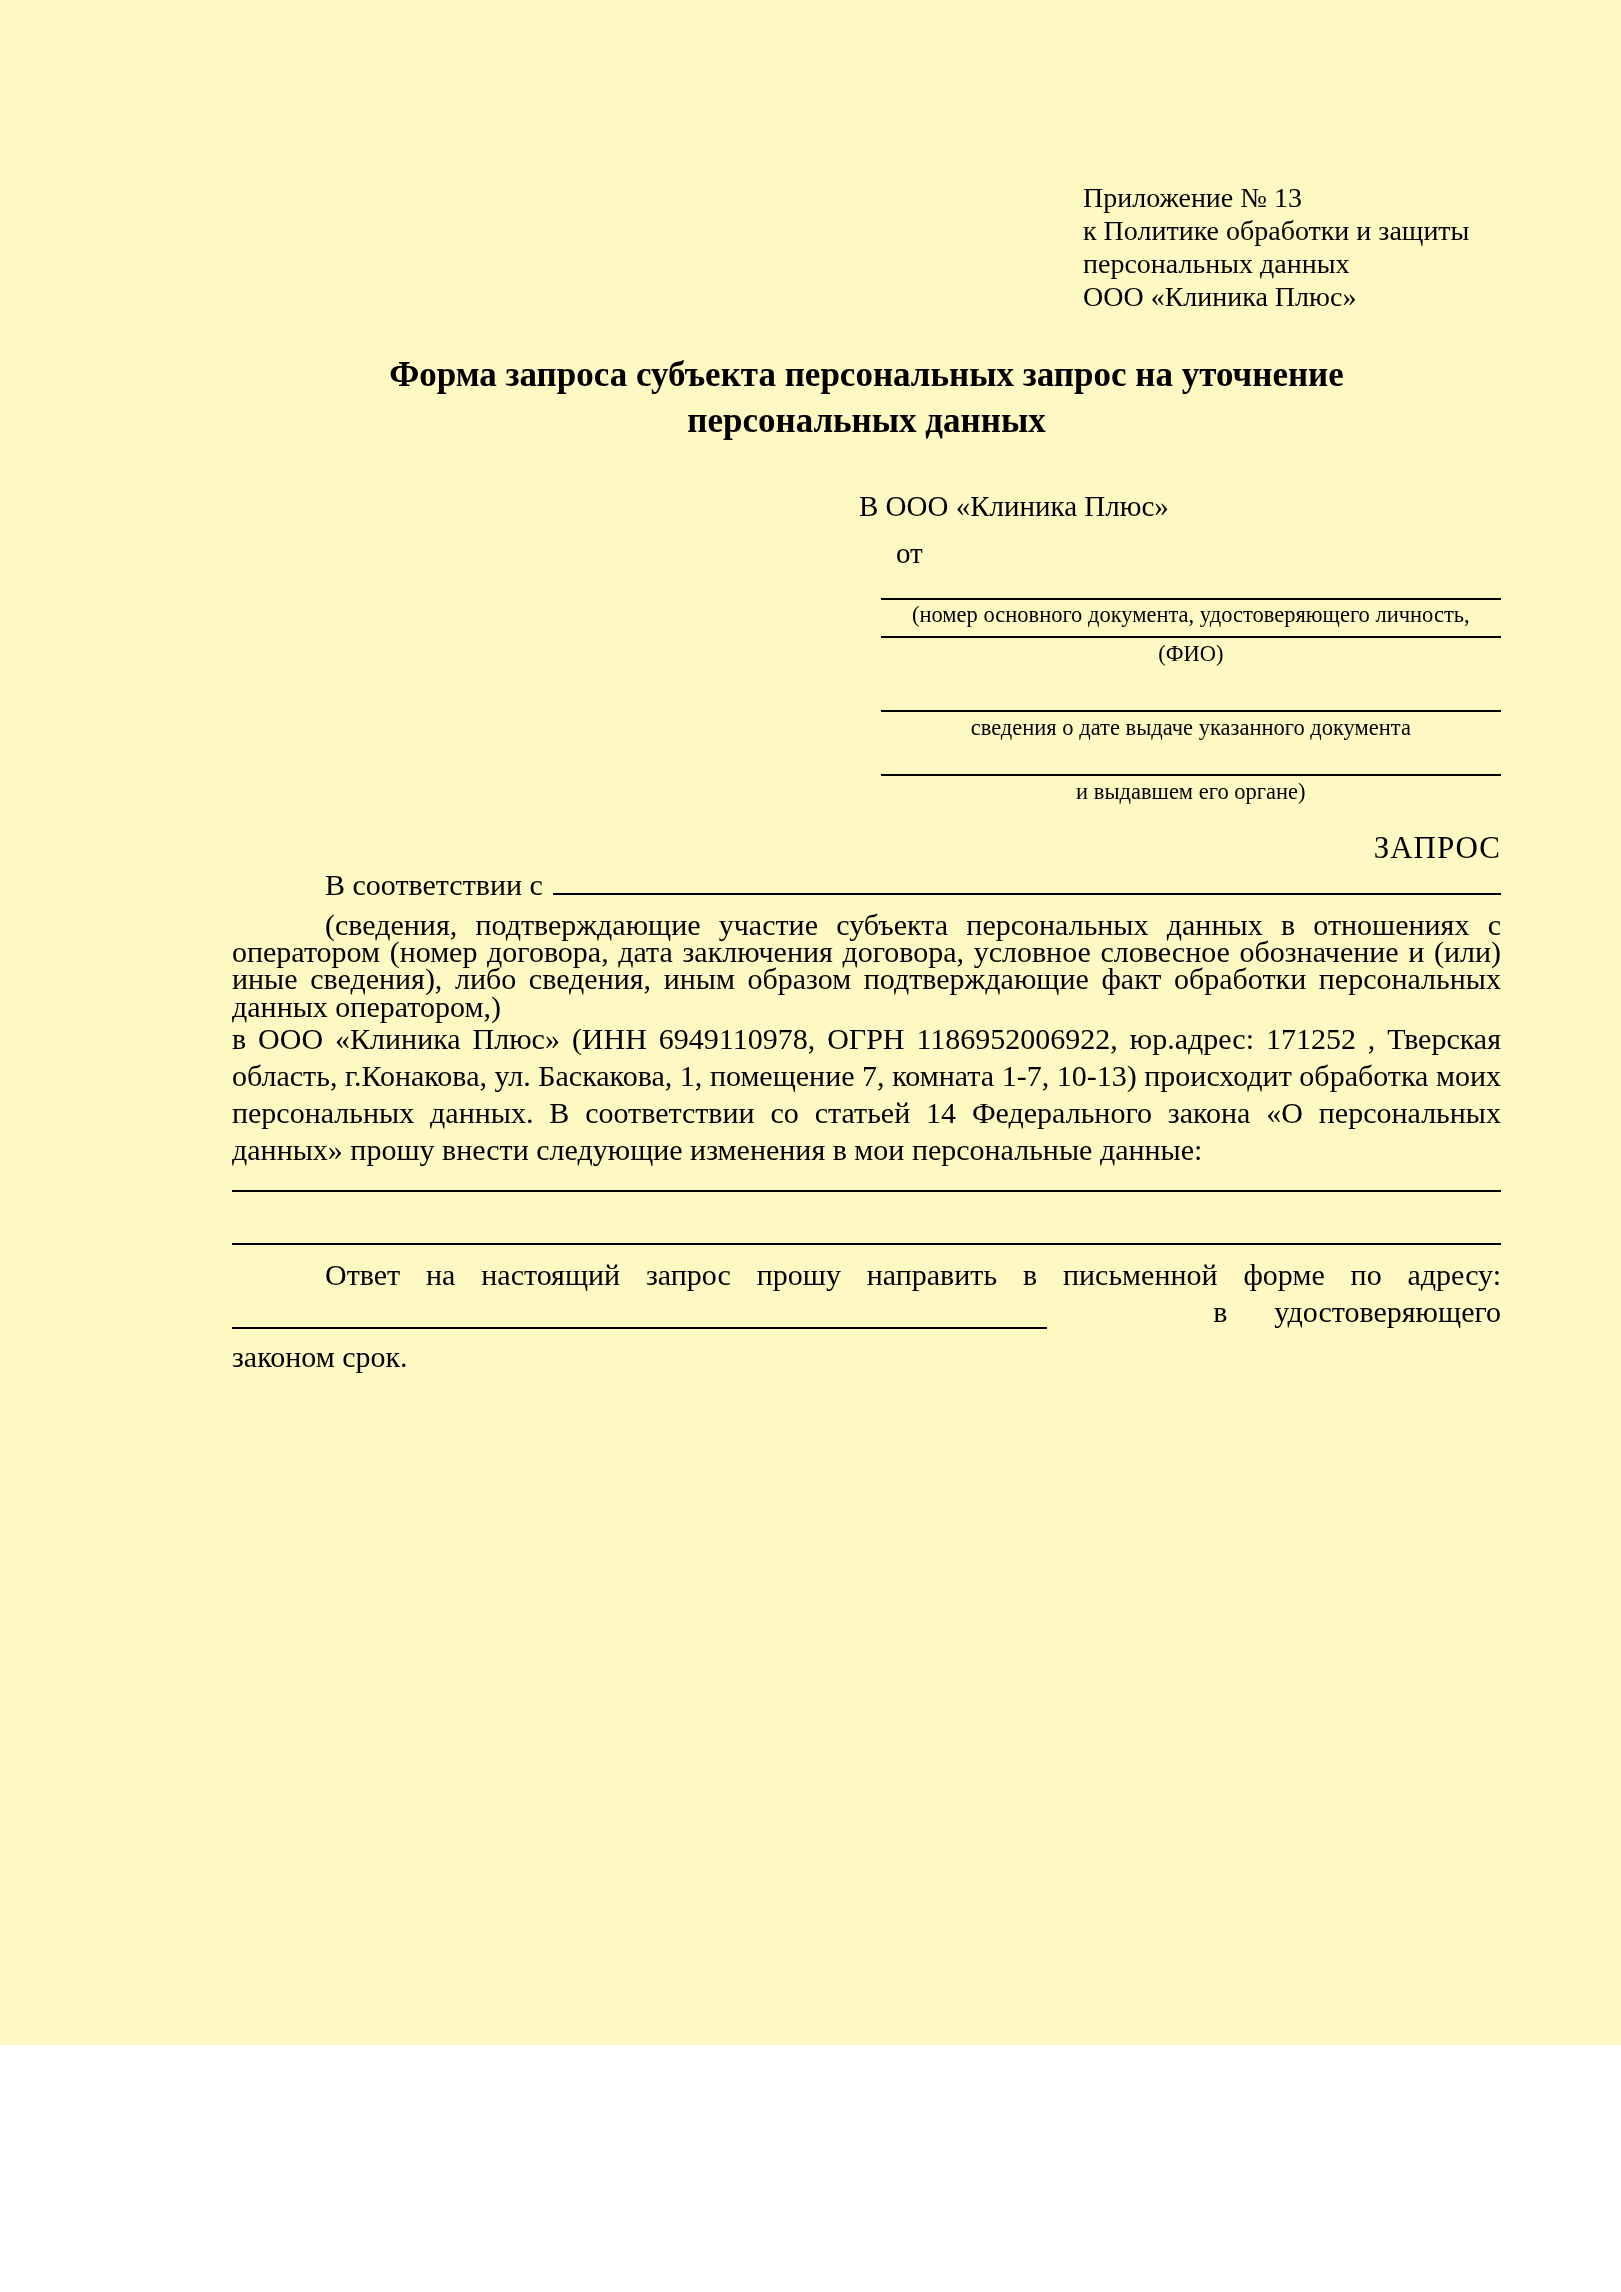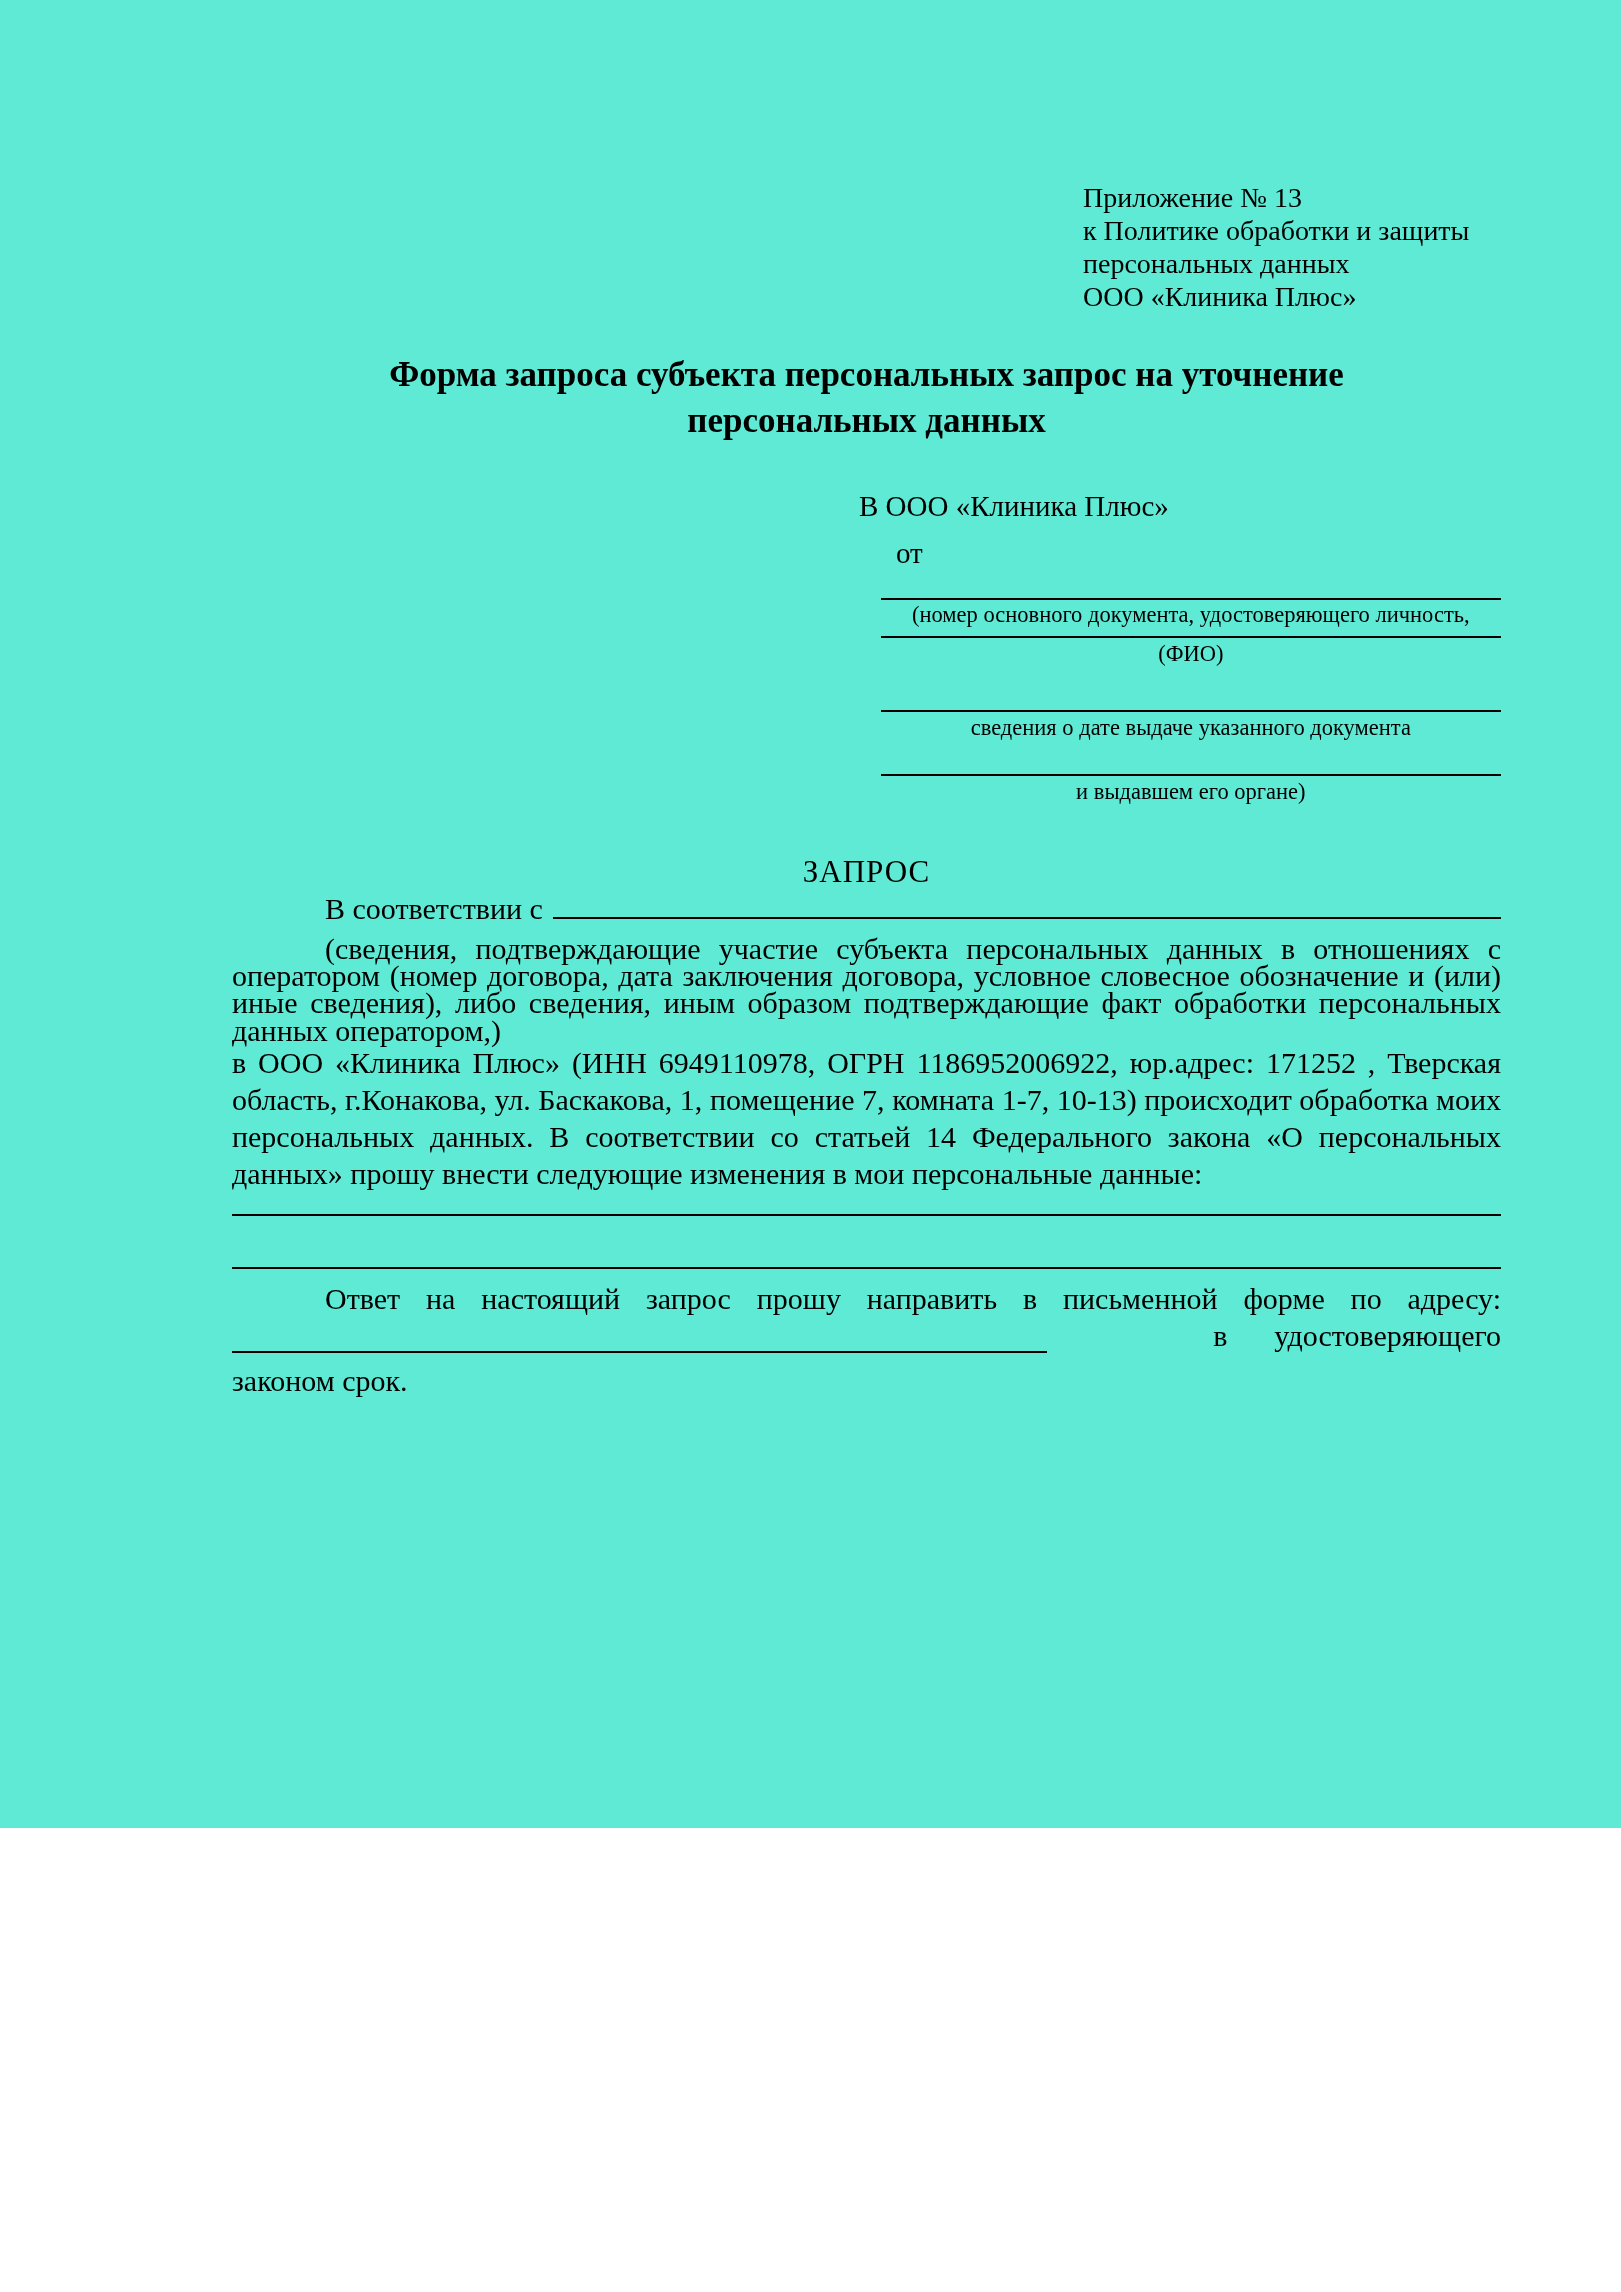--- a/index.html
+++ b/index.html
@@ -1,20 +1,20 @@
 <!DOCTYPE html>
 <html><head>
 <meta charset="utf-8">
 <style>
   * { margin:0; padding:0; box-sizing:border-box; }
   html,body { background:#ffffff; }
   .page {
     position:relative;
-    width:1621px; height:1828px;
-    background:#5eead4;
+    width:1621px; height:2045px;
+    background:#fef9c3;
     color:#000000;
     font-family:"Liberation Serif","DejaVu Serif",serif;
     overflow:hidden;
     padding-left:16px;
   }
   .content {
     position:absolute;
     left:232px; top:0;
     width:1269px;
     padding-top:181px;
@@ -25,21 +25,21 @@
   .title { margin-top:39px; font-size:35px; font-weight:bold; text-align:center; line-height:46px; }
   
   .addressee { margin-top:45px; margin-left:627px; font-size:29px; }
   .addr-to { line-height:35px; }
   .addr-from { margin-left:37px; margin-top:12px; line-height:35px; }
   .field { }
   .u-line { margin-left:21.6px; border-bottom:2px solid #000; height:0; }
   .f1 { margin-top:7.8px; } .f2 { margin-top:26.5px; } .f3 { margin-top:44px; } .f4 { margin-top:34px; }
   .f-caption { margin-left:21.6px; padding-top:2.9px; font-size:22.5px; line-height:25.5px; text-align:center; }
   
-  .request-heading { margin-top:48px; text-align:center; font-size:31px; line-height:37px; letter-spacing:1px; }
+  .request-heading { margin-top:24px; text-align:right; font-size:31px; line-height:37px; letter-spacing:1px; }
   .accordance { margin-top:0; display:flex; align-items:flex-start; font-size:30px; line-height:37px; padding-left:93px; }
   .accordance .lbl { white-space:nowrap; }
   .accordance .fill { flex:1; margin-left:9.8px; border-bottom:2px solid #000; height:29px; }
   .footnote { margin-top:7.8px; font-size:30px; line-height:27.4px; text-align:justify; text-indent:93px; }
   .body-par { margin-top:0; font-size:30px; line-height:37px; text-align:justify; }
   .blank1 { margin-top:21.6px; border-bottom:2px solid #000; height:0; }
   .blank2 { margin-top:51px; border-bottom:2.9px solid #000; height:0; }
   .reply1 { margin-top:9.8px; font-size:30px; line-height:39px; text-align:justify; text-align-last:justify; text-indent:93px; }
   .addr-row { display:flex; align-items:flex-end; height:35px; font-size:30px; line-height:35px; }
   .addr-fill { width:815px; border-bottom:2px solid #000; height:29px; }

